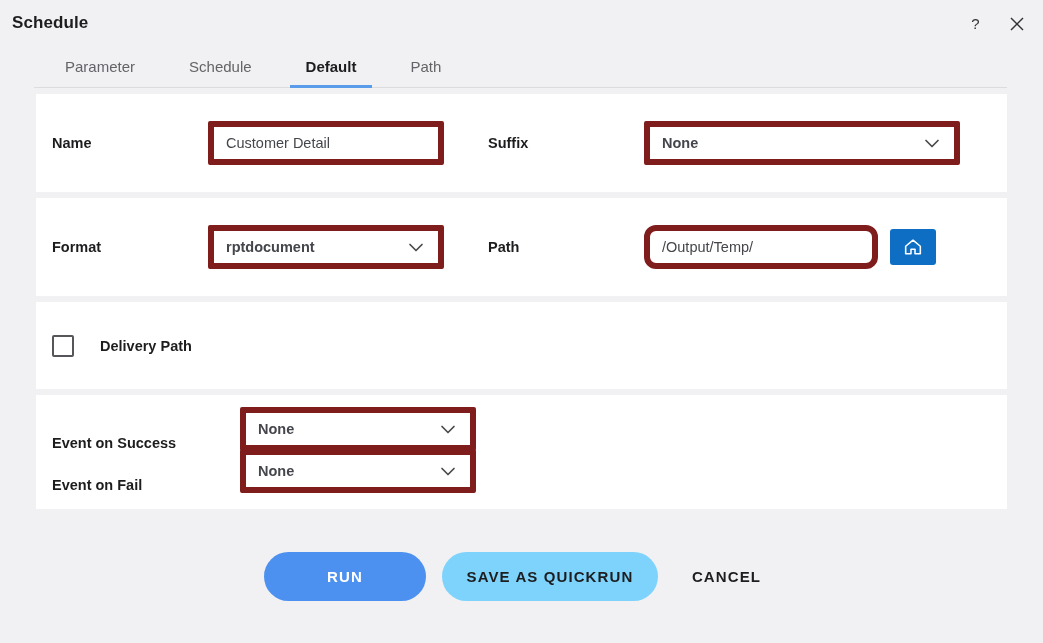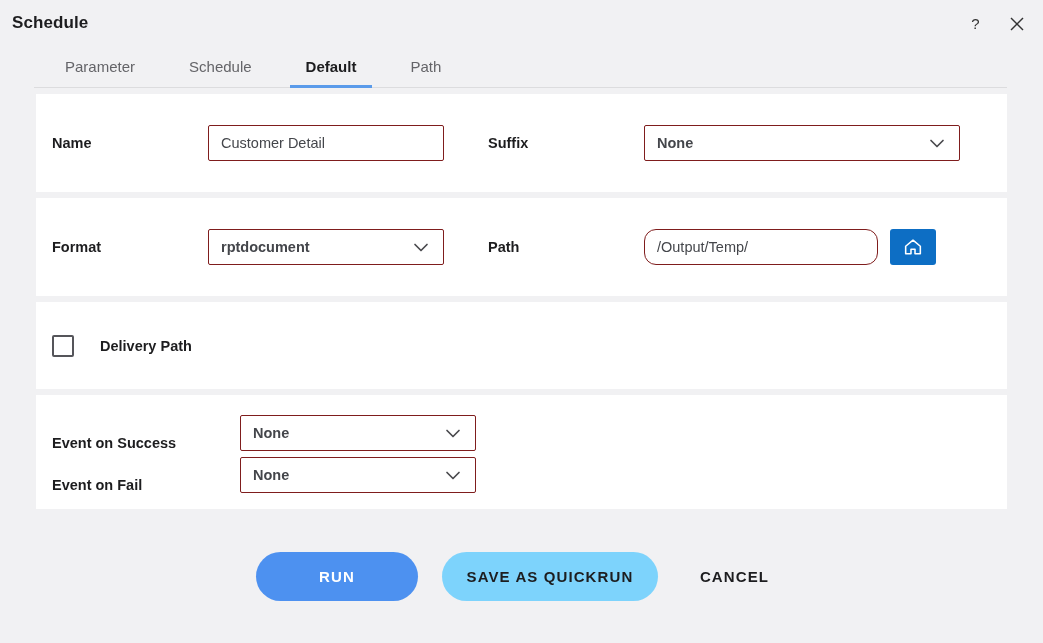--- a/index.html
+++ b/index.html
@@ -124,22 +124,22 @@
     flex: 0 0 auto;
   }
   .lbl-name    { width: 156px; }
   .lbl-suffix  { width: 156px; }
   .lbl-format  { width: 156px; }
   .lbl-path    { width: 156px; }
   .lbl-event   { width: 156px; }
 
   
   .field {
-    height: 36px;
-    border: 1px solid #7f1d1d;
+    height: 44px;
+    border: 6px solid #7f1d1d;
     background: #fff;
     border-radius: 2px;
     display: flex;
     align-items: center;
     padding: 0 12px;
     font-size: 14.5px;
     color: #44464b;
   }
   .field.w236 { width: 236px; }
   .field.w316 { width: 316px; }
@@ -201,21 +201,21 @@
 
   
   .footer {
     position: absolute;
     left: 0;
     right: 0;
     top: 552px;
     display: flex;
     align-items: center;
     justify-content: center;
-    gap: 24px;
+    gap: 16px;
   }
   .btn {
     border: none;
     cursor: pointer;
     font-family: "Liberation Sans", sans-serif;
     font-size: 15px;
     font-weight: bold;
     letter-spacing: 1.1px;
   }
   .btn-run {

